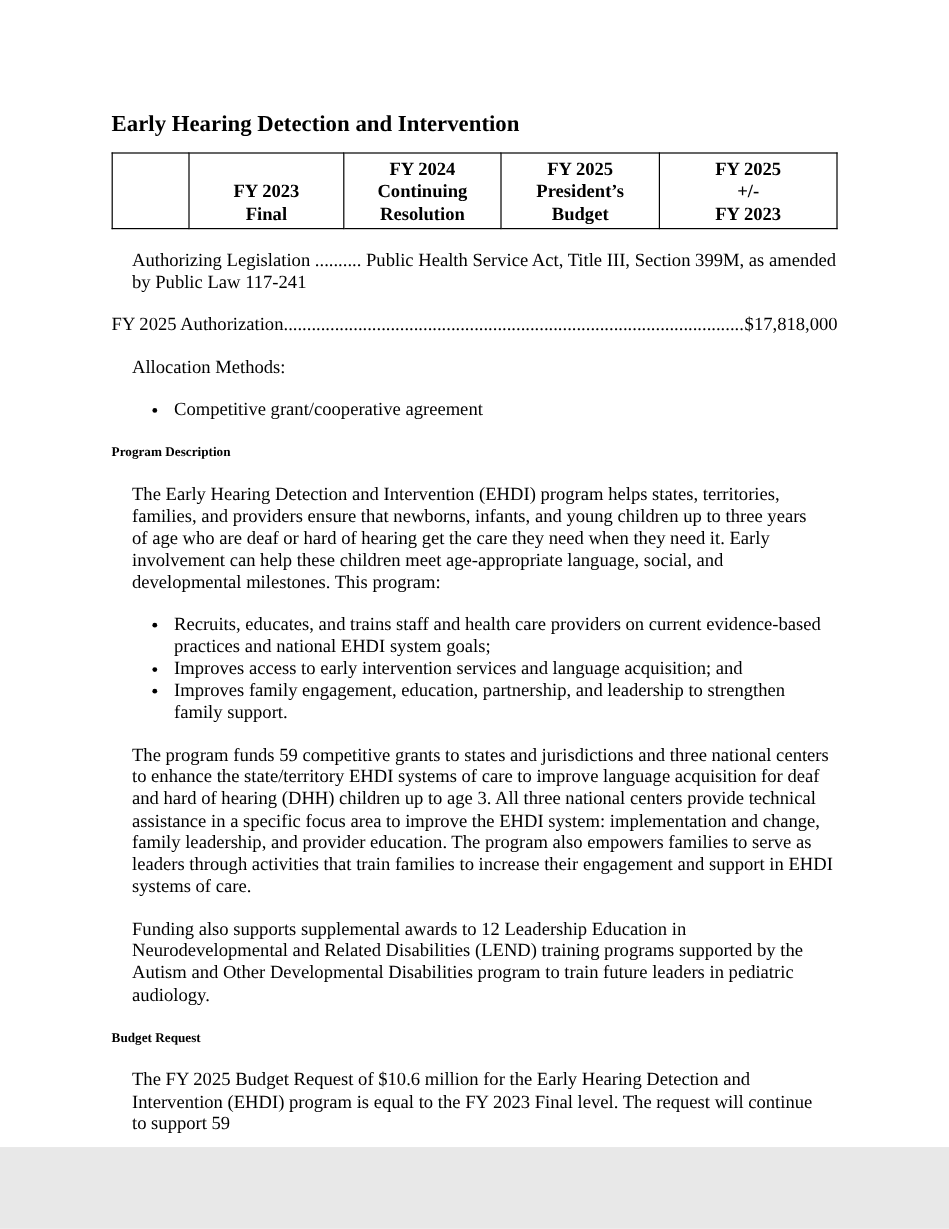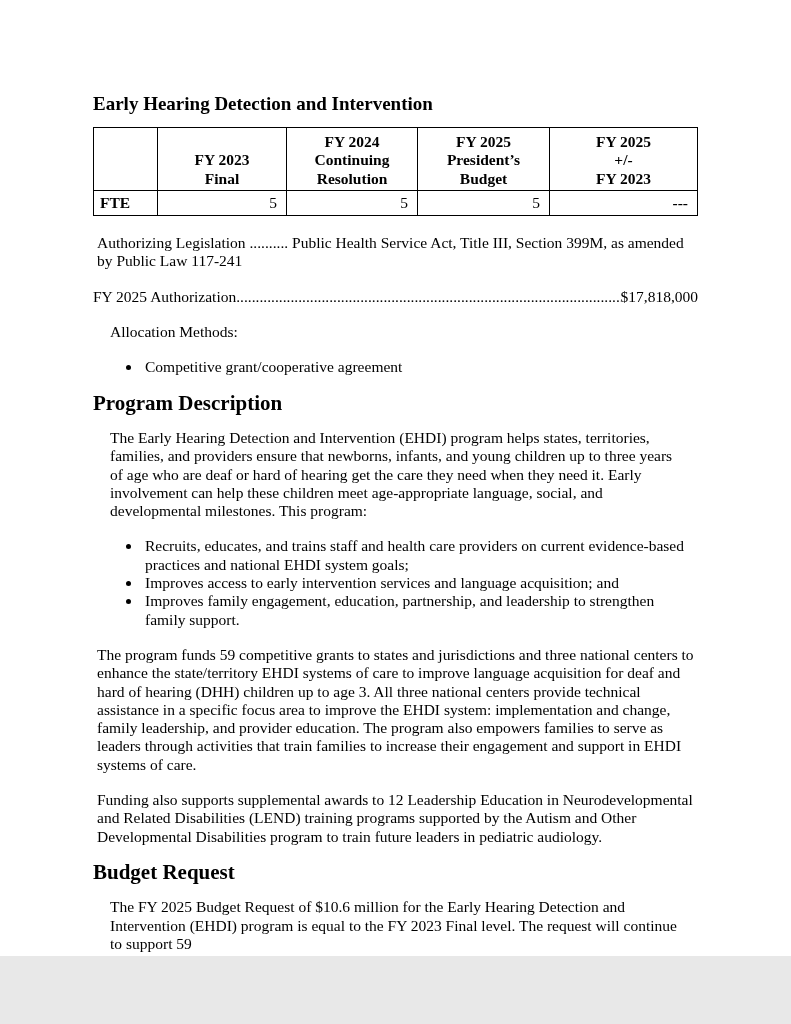--- a/index.html
+++ b/index.html
@@ -48,24 +48,24 @@
     text-align: left;
     vertical-align: middle;
     padding: 3px 6px;
   }
   .budget-table tbody td {
     text-align: right;
     vertical-align: middle;
     padding: 3px 9px 3px 4px;
   }
   .budget-table tbody td.dash { font-weight: bold; }
-  p { margin: 0 0 17px 4px; }
+  p { margin: 0 0 17px 17px; }
   p.tight { margin: 17px; }
   h2.section-heading {
-    font-size: 21px;
+    font-size: 11px;
     line-height: 18.3px;
     font-weight: bold;
     margin: 0 0 17px 0;
   }
   ul.doc-list {
     margin: 0 0 17px 0;
     padding-left: 49px;
   }
   ul.doc-list li { padding-left: 3px; }
   .leader-line {
@@ -114,27 +114,20 @@
 Resolution</th>
           <th>FY 2025
 President’s
 Budget</th>
           <th>FY 2025
 +/-
 FY 2023</th>
         </tr>
       </thead>
       <tbody>
-        <tr>
-          <th>FTE</th>
-          <td>5</td>
-          <td>5</td>
-          <td>5</td>
-          <td class="dash">---</td>
-        </tr>
       </tbody>
     </table>
 
     <p>Authorizing Legislation .......... Public Health Service Act, Title III, Section 399M, as amended by Public Law 117-241</p>
 
     <div class="leader-line">
       <span class="label">FY 2025 Authorization </span>
       <span class="dots">....................................................................................................................................................................</span>
       <span class="value">$17,818,000</span>
     </div>

